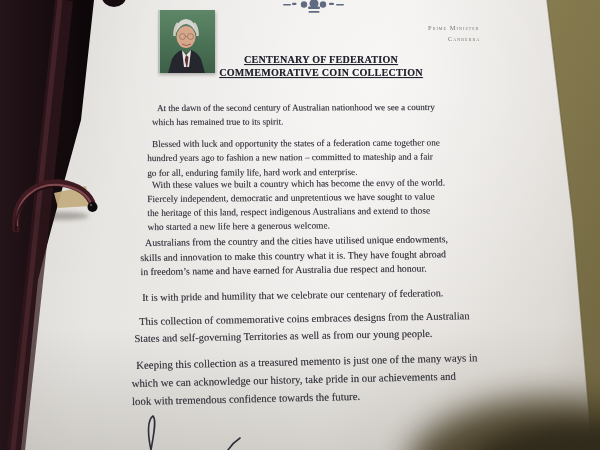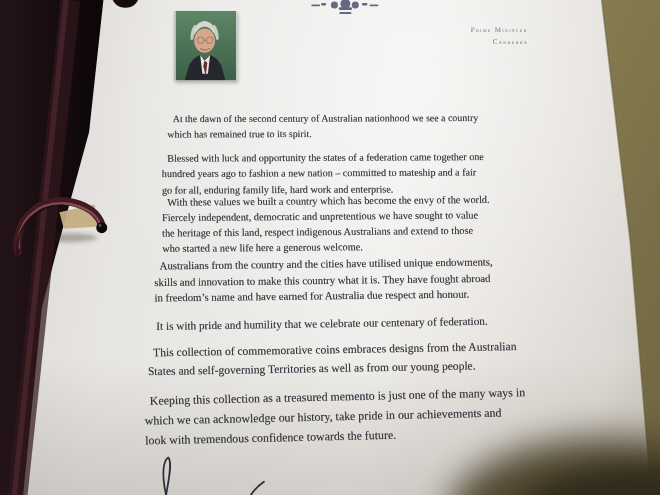--- a/index.html
+++ b/index.html
@@ -97,20 +97,22 @@
         <rect x="27" y="6.5" width="12" height="2.5" rx="1"></rect>
         <rect x="48" y="2.8" width="5" height="2.2" rx="1"></rect>
         <rect x="55" y="4" width="8" height="1.6" rx="0.8"></rect>
         <rect x="27.5" y="11" width="11" height="1.8" rx="0.9"></rect>
       </g>
     </svg>
 
     <div class="letterhead lh-office">Prime Minister</div>
     <div class="letterhead lh-city">Canberra</div>
 
+    <div class="title">CENTENARY OF FEDERATION
+COMMEMORATIVE COIN COLLECTION</div>
 
     <p class="para p1">At the dawn of the second century of Australian nationhood we see a country
 which has remained true to its spirit.</p>
     <p class="para p2">Blessed with luck and opportunity the states of a federation came together one
 hundred years ago to fashion a new nation – committed to mateship and a fair
 go for all, enduring family life, hard work and enterprise.</p>
     <p class="para p3">With these values we built a country which has become the envy of the world.
 Fiercely independent, democratic and unpretentious we have sought to value
 the heritage of this land, respect indigenous Australians and extend to those
 who started a new life here a generous welcome.</p>

